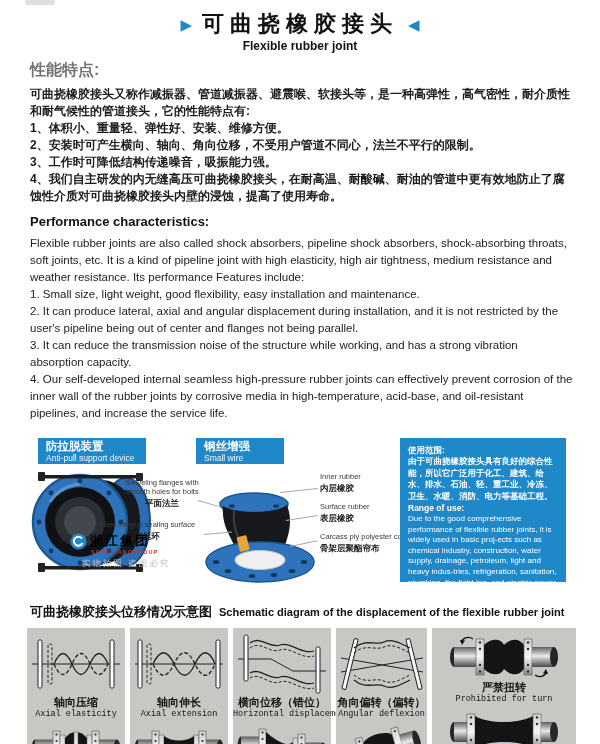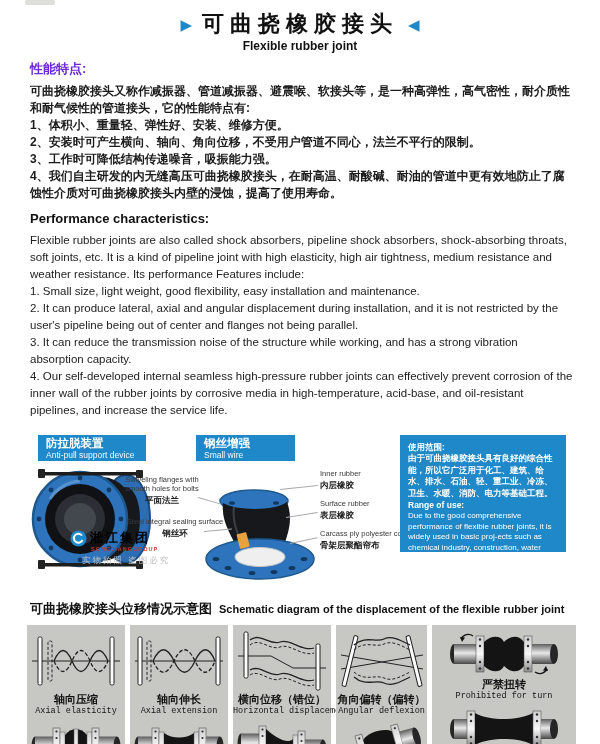--- a/index.html
+++ b/index.html
@@ -7,49 +7,49 @@
         font-family:"Liberation Sans","DejaVu Sans",sans-serif;color:#1c1c1c;}
   .smudge{position:absolute;left:25px;top:0;width:30px;height:5px;background:#dededb;border-radius:2px;}
 
   
   .title-row{margin-top:9px;text-align:center;display:flex;justify-content:center;align-items:center;gap:10px;}
   .title-arrow{color:#1e88c8;font-size:15px;line-height:15px;}
   .page-title{font-size:22px;font-weight:bold;letter-spacing:6px;color:#111;}
   .subtitle{text-align:center;font-size:12px;font-weight:bold;color:#111;margin-top:0;}
 
   .txt{margin:0 27px 0 30px;}
-  .h-cn{font-size:13px;font-weight:bold;margin:7px 0 5px 0;color:#6d28d9;}
+  .h-cn{font-size:16px;font-weight:bold;margin:7px 0 5px 0;color:#737373;}
   .cn-body{font-size:12px;line-height:17px;font-weight:600;color:#1b1b1b;}
   .cn-body p{margin:0;}
   .h-en{font-size:13px;font-weight:bold;margin:9px 0 6px 0;color:#111;}
   .en-body{font-size:11.5px;line-height:17px;color:#222;}
   .en-body p{margin:0;}
 
   
   .figure{position:relative;height:150px;margin:14px 27px 0 28px;}
   .callout{position:absolute;top:2px;height:26px;background:#1e88c8;color:#fff;
            padding:2px 4px 0 8px;box-sizing:border-box;}
   .callout .c1{display:block;font-size:11.5px;font-weight:bold;line-height:13px;}
   .callout .c2{display:block;font-size:8.5px;line-height:10px;opacity:.95;}
   .callout-1{left:10px;width:108px;padding-left:8px;}
-  .callout-2{left:168px;width:99px;}
-  .usage{position:absolute;left:372px;top:2px;width:166px;height:117px;background:#1e88c8;color:#fff;
+  .callout-2{left:168px;width:88px;}
+  .usage{position:absolute;left:372px;top:2px;width:166px;height:144px;background:#1e88c8;color:#fff;
          padding:7px 8px;box-sizing:border-box;overflow:hidden;}
   .usage .uh-cn{font-size:8.5px;font-weight:bold;line-height:11px;margin:0;}
   .usage .ut-cn{font-size:8.5px;font-weight:bold;line-height:11.5px;margin:0;}
   .usage .uh-en{font-size:8.5px;font-weight:bold;line-height:11px;margin:1px 0 0 0;}
   .usage .ut-en{font-size:8px;line-height:10.6px;margin:0;}
 
   .photo{position:absolute;left:0;top:26px;}
   .cutaway{position:absolute;left:176px;top:52px;}
   .ann{position:absolute;text-align:center;color:#3a3a3a;}
   .ann .a-en{font-size:7.5px;line-height:9px;display:block;}
   .ann .a-cn{font-size:8.5px;font-weight:bold;color:#222;display:block;margin-top:2px;line-height:10px;}
   .annL0{left:90px;top:42px;width:88px;}
-  .annL1{left:97px;top:84px;width:100px;}
+  .annL1{left:69px;top:84px;width:100px;}
   .annR0{left:292px;top:36px;width:92px;text-align:left;}
   .annR1{left:292px;top:66px;width:92px;text-align:left;}
   .annR2{left:292px;top:96px;width:92px;text-align:left;}
   .lead{position:absolute;height:1px;background:#a9a9a9;transform-origin:left center;}
 
   .wm{position:absolute;left:42px;top:96px;width:120px;}
   .wm-row{display:flex;align-items:center;gap:3px;}
   .wm-cn{font-size:13px;font-weight:bold;color:#000000;letter-spacing:2px;}
   .wm-en{font-size:5.5px;font-weight:bold;color:#c0392b;letter-spacing:1px;margin-left:21px;margin-top:-1px;}
   .wm-note{font-size:8.5px;color:#c2c2c2;margin-left:12px;margin-top:3px;letter-spacing:2px;}

